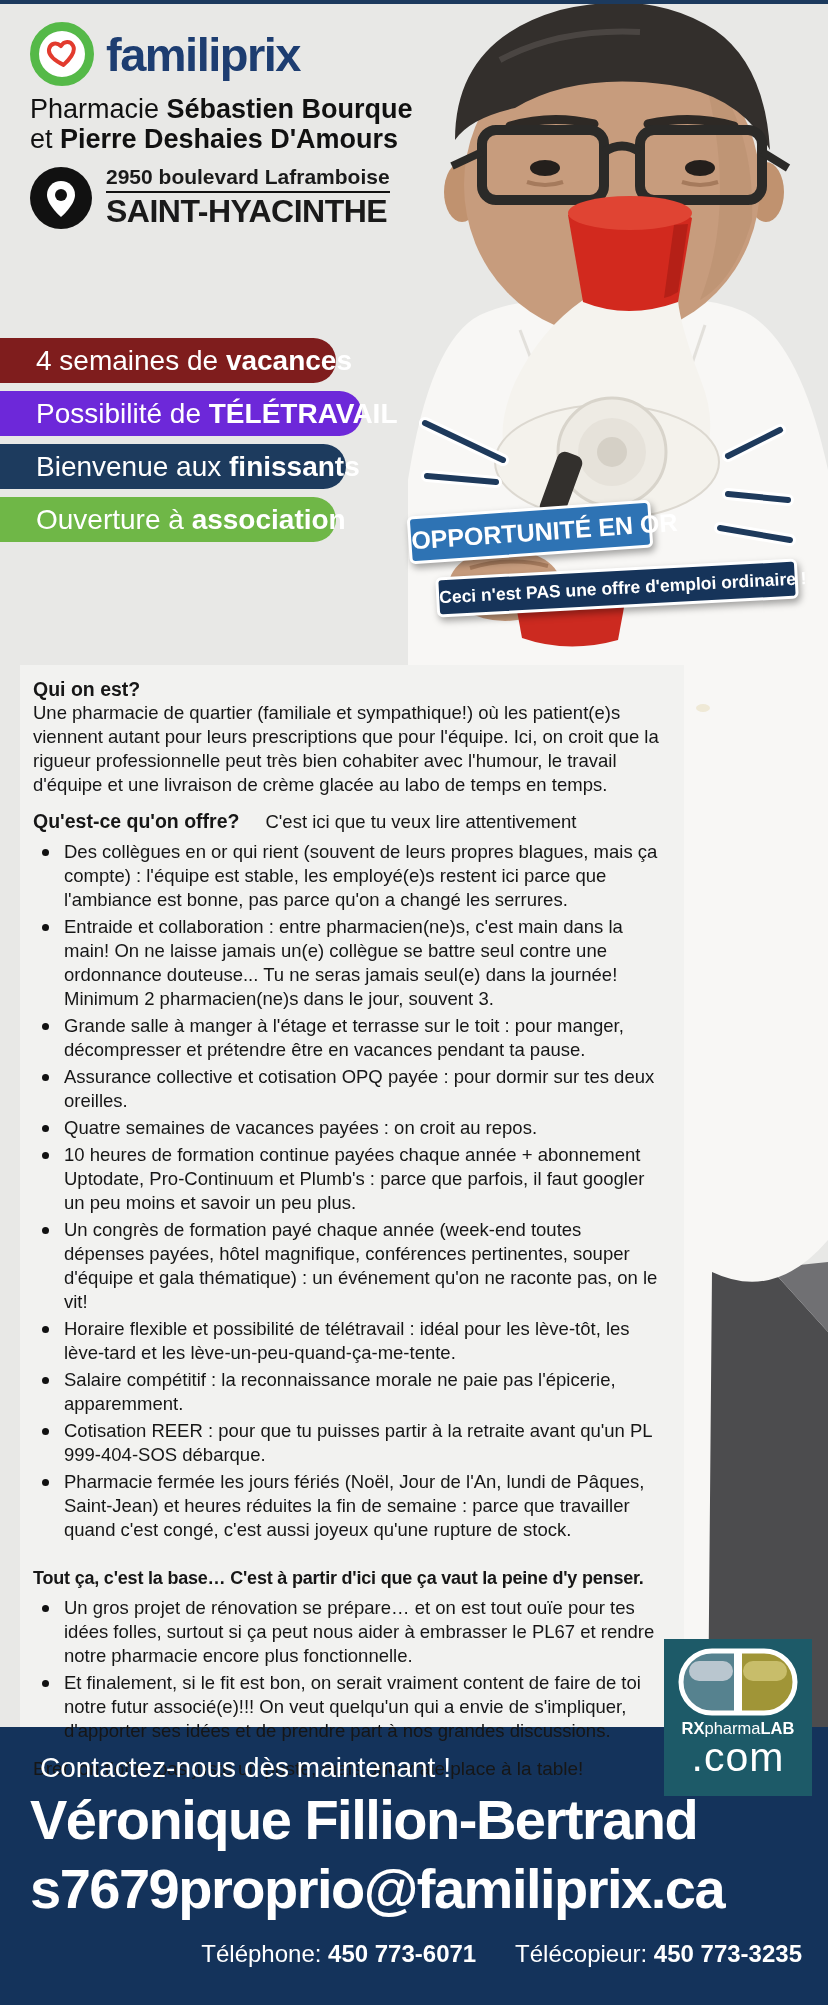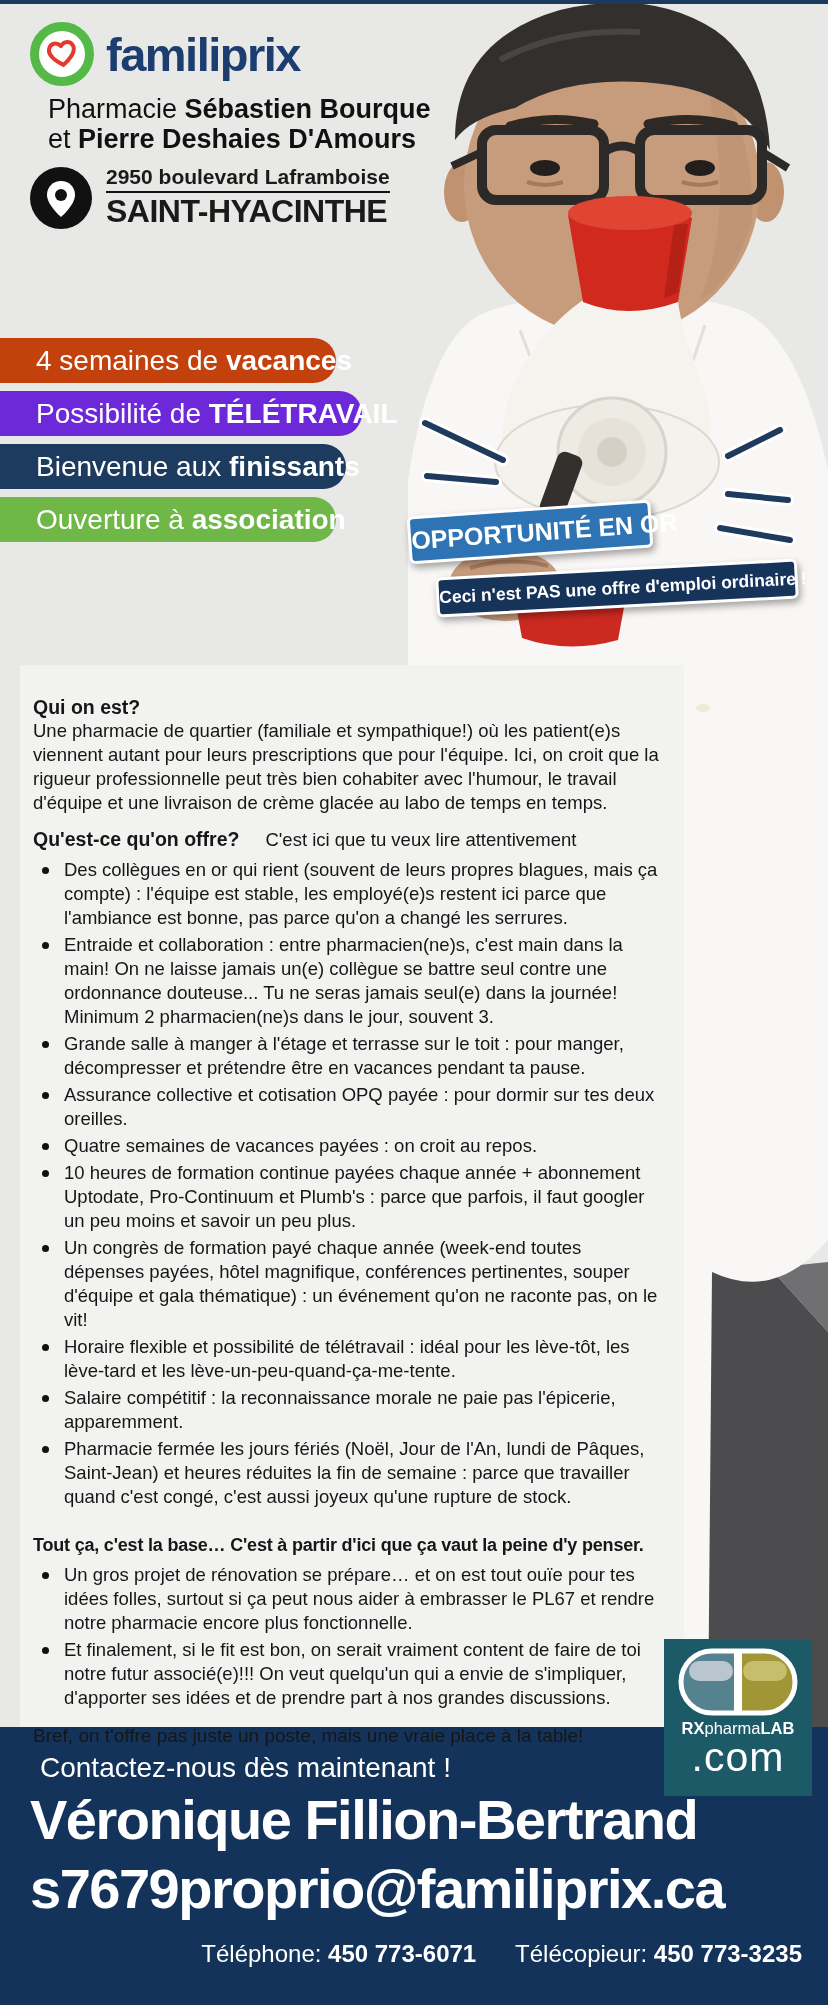--- a/index.html
+++ b/index.html
@@ -8,48 +8,48 @@
   .abs{position:absolute;}
   
   #top-edge{left:0;top:0;width:828px;height:4px;background:#1c3a5e;z-index:5;}
   
   #photo-svg{left:0;top:0;width:828px;height:2005px;z-index:1;pointer-events:none;}
   
   #brand{left:30px;top:22px;display:flex;align-items:center;gap:12px;z-index:6;}
   #brand-ring{width:46px;height:46px;border:9px solid #55b948;border-radius:50%;background:#fff;
               display:flex;align-items:center;justify-content:center;}
   #brand-word{font-size:47px;font-weight:bold;color:#1d3d71;letter-spacing:-1.5px;}
-  #pharmacy-name{left:48px;top:94px;font-size:27px;line-height:30px;color:#111;z-index:6;}
+  #pharmacy-name{left:30px;top:94px;font-size:27px;line-height:30px;color:#111;z-index:6;}
   #pharmacy-name b{font-weight:bold;}
   #location{left:30px;top:165px;display:flex;align-items:center;gap:14px;z-index:6;}
   #addr1{font-size:21px;font-weight:bold;border-bottom:2px solid #111;padding-bottom:2px;}
   #addr2{font-size:32px;font-weight:800;letter-spacing:-0.5px;}
   #job-title{left:28px;top:262px;font-size:56px;font-weight:800;letter-spacing:-1px;color:#0d0d0d;z-index:6;}
   
   .ribbon{left:0;height:45px;border-radius:0 23px 23px 0;color:#fff;font-size:28px;line-height:45px;
           padding-left:36px;box-sizing:border-box;z-index:6;white-space:nowrap;}
   .ribbon b{font-weight:bold;}
-  #ribbon-0{top:338px;width:336px;background:#c2410c;text-align:right;}
+  #ribbon-0{top:338px;width:336px;background:#7f1d1d;text-align:right;}
   #ribbon-1{top:391px;width:362px;background:#6d28d9;}
   #ribbon-2{top:444px;width:346px;background:#1d3b5e;}
   #ribbon-3{top:497px;width:336px;background:#6fb747;}
   
   .badge{color:#fff;font-weight:bold;border:3px solid #fff;border-radius:6px;box-shadow:2px 4px 7px rgba(0,0,0,.35);
          z-index:7;white-space:nowrap;text-align:center;}
   #badge-gold{left:408px;top:508px;width:238px;height:42px;line-height:42px;font-size:25px;
               background:#2e73b4;transform:rotate(-4deg);}
   #badge-not{left:436px;top:568px;width:356px;height:34px;line-height:34px;font-size:17.5px;
              background:#16345a;transform:rotate(-3deg);}
   
   #tagline{left:29px;top:552px;font-size:31px;line-height:37px;color:#141414;z-index:6;}
   #tagline b{font-weight:bold;}
   
   #panel{left:20px;top:665px;width:664px;height:1062px;background:#f2f2f0;z-index:3;
          padding:12px 22px 0 13px;box-sizing:border-box;font-size:18.5px;line-height:24px;color:#161616;}
-  .sec-title{font-weight:bold;font-size:19.5px;margin-top:18px;}
+  .sec-title{font-weight:bold;font-size:19.5px;}
   #offer-head{margin-top:12px;}
   #offer-sub{font-weight:normal;margin-left:26px;font-size:18.5px;}
   ul.blist{list-style:none;margin:6px 0 0 0;padding:0;}
   ul.blist li{position:relative;padding-left:31px;margin-bottom:3px;}
   ul.blist li::before{content:"";position:absolute;left:9px;top:9px;width:7px;height:7px;border-radius:50%;background:#111;}
   #base-note{font-weight:bold;font-size:18px;margin-top:24px;letter-spacing:-0.2px;}
   #closing{font-weight:normal;font-size:19px;margin-top:14px;}
   
   #rx-logo{left:664px;top:1639px;width:148px;height:157px;background:#1d5a68;z-index:8;
            display:flex;flex-direction:column;align-items:center;cursor:pointer;}
@@ -200,20 +200,21 @@
     <ul class="blist">
       <li><span>Des collègues en or qui rient (souvent de leurs propres blagues, mais ça compte) : l'équipe est stable, les employé(e)s restent ici parce que l'ambiance est bonne, pas parce qu'on a changé les serrures.</span></li>
       <li><span>Entraide et collaboration : entre pharmacien(ne)s, c'est main dans la main! On ne laisse jamais un(e) collègue se battre seul contre une ordonnance douteuse... Tu ne seras jamais seul(e) dans la journée! Minimum 2 pharmacien(ne)s dans le jour, souvent 3.</span></li>
       <li><span>Grande salle à manger à l'étage et terrasse sur le toit : pour manger, décompresser et prétendre être en vacances pendant ta pause.</span></li>
       <li><span>Assurance collective et cotisation OPQ payée : pour dormir sur tes deux oreilles.</span></li>
       <li><span>Quatre semaines de vacances payées : on croit au repos.</span></li>
       <li><span>10 heures de formation continue payées chaque année + abonnement Uptodate, Pro-Continuum et Plumb's : parce que parfois, il faut googler un peu moins et savoir un peu plus.</span></li>
       <li><span>Un congrès de formation payé chaque année (week-end toutes dépenses payées, hôtel magnifique, conférences pertinentes, souper d'équipe et gala thématique) : un événement qu'on ne raconte pas, on le vit!</span></li>
       <li><span>Horaire flexible et possibilité de télétravail : idéal pour les lève-tôt, les lève-tard et les lève-un-peu-quand-ça-me-tente.</span></li>
       <li><span>Salaire compétitif : la reconnaissance morale ne paie pas l'épicerie, apparemment.</span></li>
+      <li><span>Cotisation REER : pour que tu puisses partir à la retraite avant qu'un PL 999-404-SOS débarque.</span></li>
       <li><span>Pharmacie fermée les jours fériés (Noël, Jour de l'An, lundi de Pâques, Saint-Jean) et heures réduites la fin de semaine : parce que travailler quand c'est congé, c'est aussi joyeux qu'une rupture de stock.</span></li>
     </ul>
 
     <div id="base-note">Tout ça, c'est la base… C'est à partir d'ici que ça vaut la peine d'y penser.</div>
 
     <ul class="blist">
       <li><span>Un gros projet de rénovation se prépare… et on est tout ouïe pour tes idées folles, surtout si ça peut nous aider à embrasser le PL67 et rendre notre pharmacie encore plus fonctionnelle.</span></li>
       <li><span>Et finalement, si le fit est bon, on serait vraiment content de faire de toi notre futur associé(e)!!! On veut quelqu'un qui a envie de s'impliquer, d'apporter ses idées et de prendre part à nos grandes discussions.</span></li>
     </ul>
 

